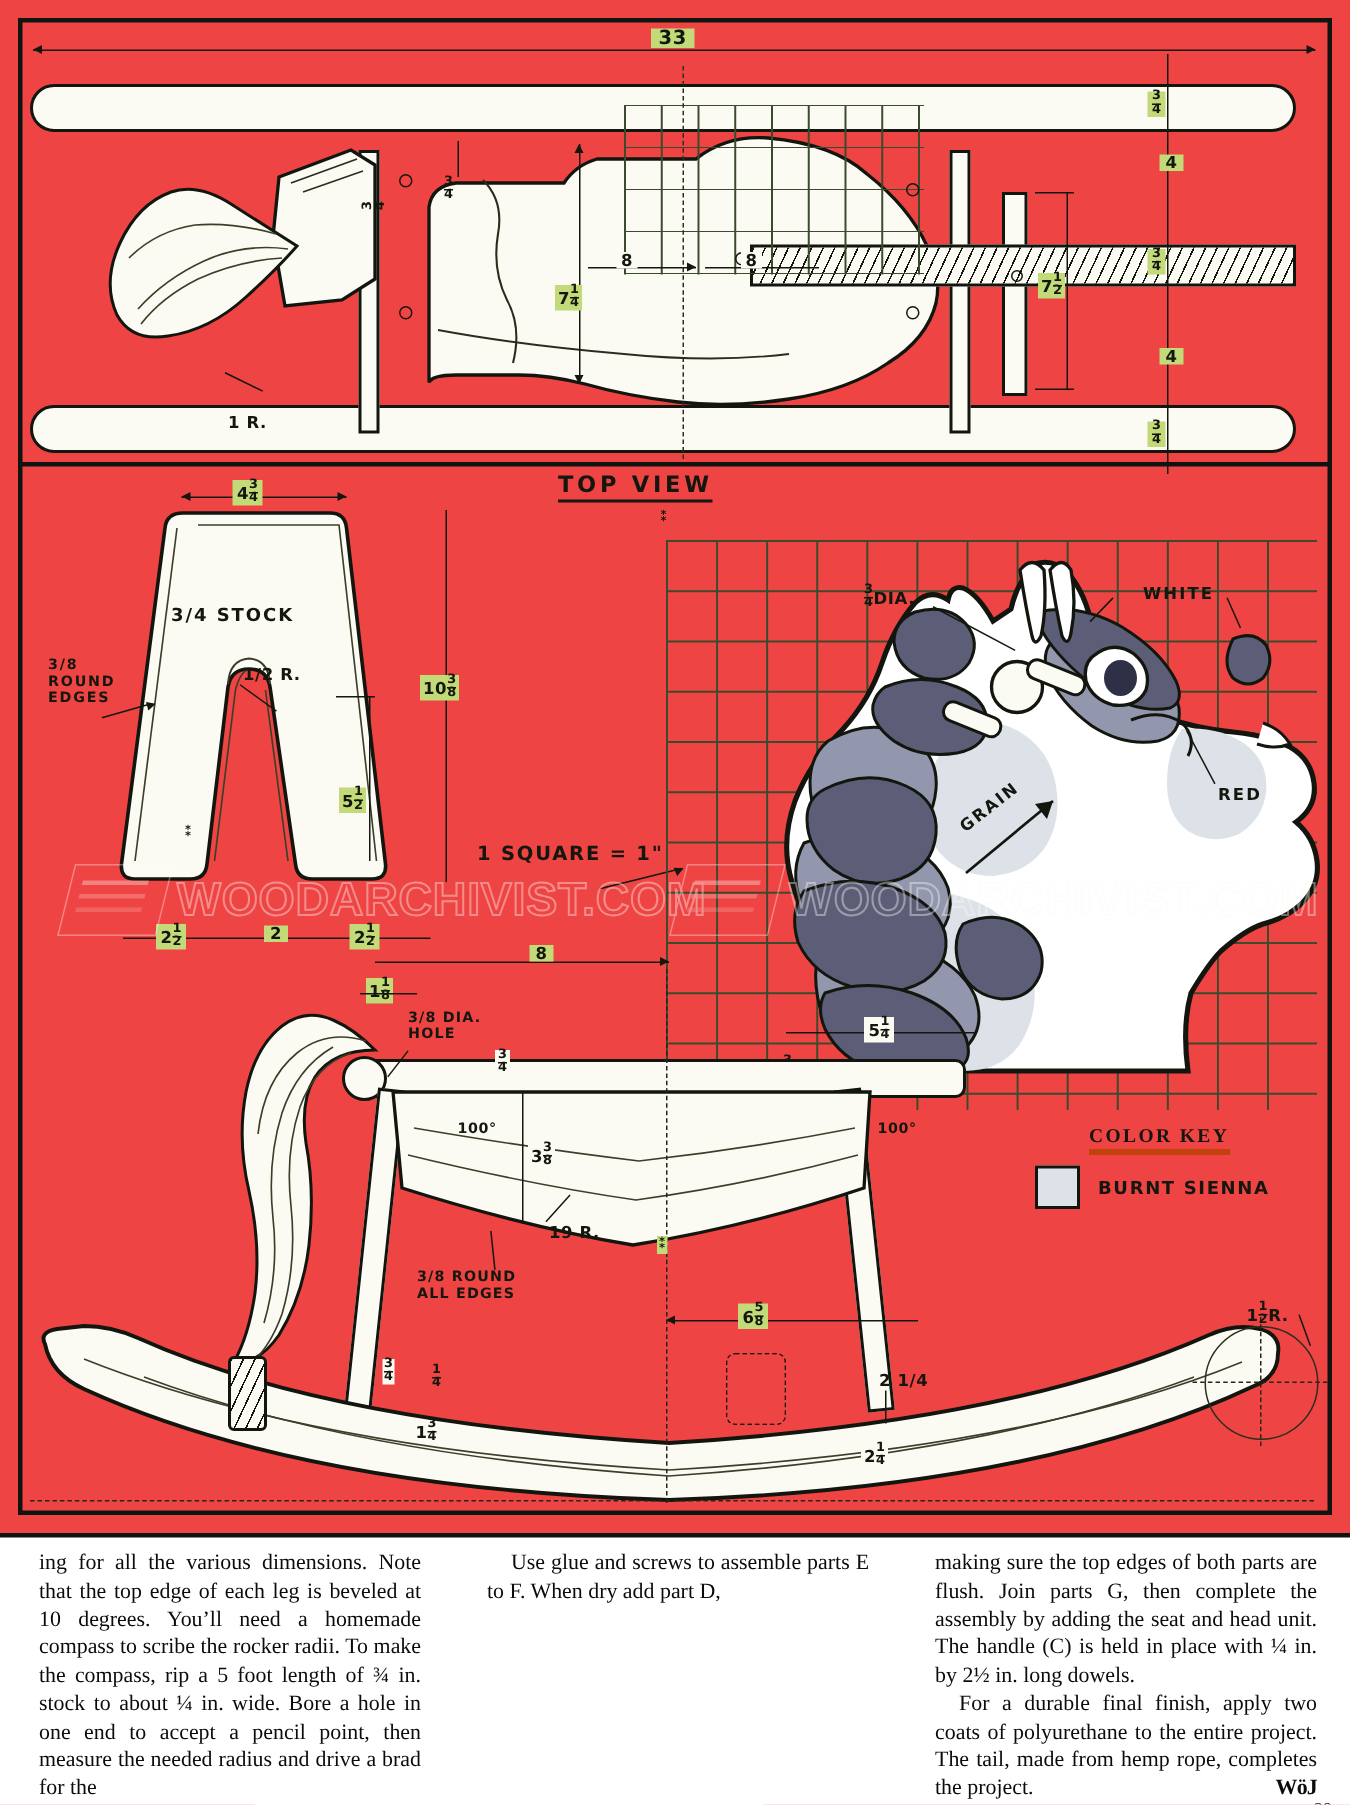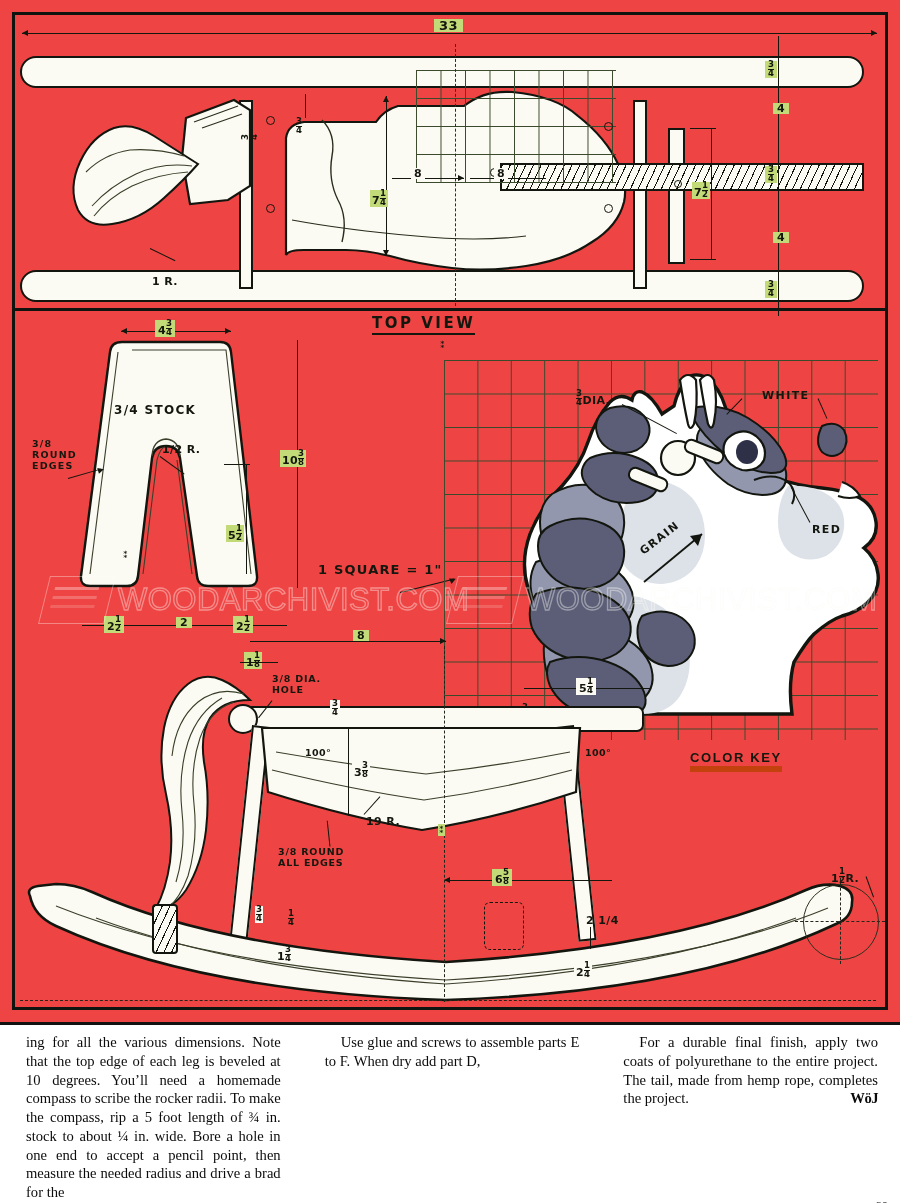--- a/index.html
+++ b/index.html
@@ -79,39 +79,39 @@
       linear-gradient(to bottom,#3b4a2c 1px,rgba(0,0,0,0) 1px);
   }
 
   
   .head-wrap{position:absolute;}
   svg{display:block;overflow:visible;}
 
   
   .key{position:absolute;}
   .key-title{
-    font-family:Liberation Sans, sans-serif;font-weight:700;font-size:13px;
-    letter-spacing:1.6px;color:#14170e;border-bottom:6px solid #c2410c;
-    display:inline-block;padding-bottom:1px;
+    font-family:Liberation Serif, serif;font-weight:700;font-size:13px;
+    letter-spacing:1.6px;color:#14170e;border-bottom:4px solid #c2410c;
+    display:inline-block;padding-bottom:1px;margin-left:36px;
   }
   .key-row{display:flex;align-items:center;margin-top:7px;}
   .swatch{width:26px;height:25px;border:2px solid #13160e;margin-right:12px;flex:none;}
   .key-label{
     font-family:"DejaVu Sans",sans-serif;font-weight:700;font-size:12px;
     letter-spacing:1.1px;color:#14170e;white-space:nowrap;
   }
 
   
   .wm{
     position:absolute;top:574px;left:0;width:900px;height:52px;
     pointer-events:none;opacity:.42;
   }
   .wm-text{
     position:absolute;top:8px;
-    font-family:"Liberation Sans",sans-serif;font-weight:400;
+    font-family:"Liberation Sans",sans-serif;font-weight:700;
     font-size:31px;letter-spacing:.5px;
     color:rgba(255,255,255,.0);
     -webkit-text-stroke:1.3px rgba(250,252,245,.95);
     white-space:nowrap;
   }
   .wm-logo{
     position:absolute;top:2px;width:64px;height:46px;
     border:1.4px solid rgba(252,253,246,.85);
     transform:skewX(-14deg);
   }
@@ -392,20 +392,24 @@
       <div class="tickh" style="left:524px;top:688px;width:126px;"></div>
       <div class="dim" style="left:576px;top:678px;background:#fbfbf4;padding:0 3px;">
         5<span class="frac"><b>1</b><i>4</i></span>
       </div>
       <div class="dim" style="left:522px;top:704px;">
         <span class="frac"><b>3</b><i>8</i></span>
       </div>
 
       <div class="key" style="left:690px;top:748px;">
         <div class="key-title">COLOR KEY</div>
+        <div class="key-row">
+          <span class="swatch" style="background:#dde1e8;"></span>
+          <span class="key-label">BURNT SIENNA</span>
+        </div>
       </div>
 
       <svg style="position:absolute;left:118px;top:636px;width:160px;height:280px;">
         <path d="M132,64 Q118,50 104,44 Q86,36 70,48 Q52,62 46,92 Q40,124 48,158
                  Q56,194 52,226 Q48,254 38,272 Q54,274 68,254 Q84,228 88,194
                  Q92,158 86,126 Q82,98 92,82 Q104,64 132,64 Z" fill="#fbfbf4" stroke="#13160e" stroke-width="2"></path>
         <path d="M116,66 Q92,74 82,102 Q72,132 76,168 Q80,206 70,240 Q62,262 50,272" fill="none" stroke="#3a3f28" stroke-width="1.1"></path>
         <path d="M104,62 Q80,76 70,106 Q60,138 64,176 Q68,212 58,246" fill="none" stroke="#3a3f28" stroke-width="1.1"></path>
         <path d="M126,58 Q100,50 80,66 Q58,84 54,120" fill="none" stroke="#3a3f28" stroke-width="1.1"></path>
       </svg>
@@ -520,20 +524,21 @@
 
       <div class="col">
         <p>ing for all the various dimensions. Note that the top edge of each leg is beveled at 10 degrees. You’ll need a homemade compass to scribe the rocker radii. To make the compass, rip a 5 foot length of ¾ in. stock to about ¼ in. wide. Bore a hole in one end to accept a pencil point, then measure the needed radius and drive a brad for the</p>
       </div>
 
       <div class="col">
         <p class="indent">Use glue and screws to assemble parts E to F. When dry add part D,</p>
       </div>
 
       <div class="col">
+        <p>making sure the top edges of both parts are flush. Join parts G, then complete the assembly by adding the seat and head unit. The handle (C) is held in place with ¼ in. by 2½ in. long dowels.</p>
         <p class="indent"><span>For a durable final finish, apply two coats of polyurethane to the entire project. The tail, made from hemp rope, completes the project.</span><span class="sig">WöJ</span></p>
       </div>
 
     </div>
     <div class="pagenum">39</div>
   </div>
 
 </div>
 
 </body></html>

